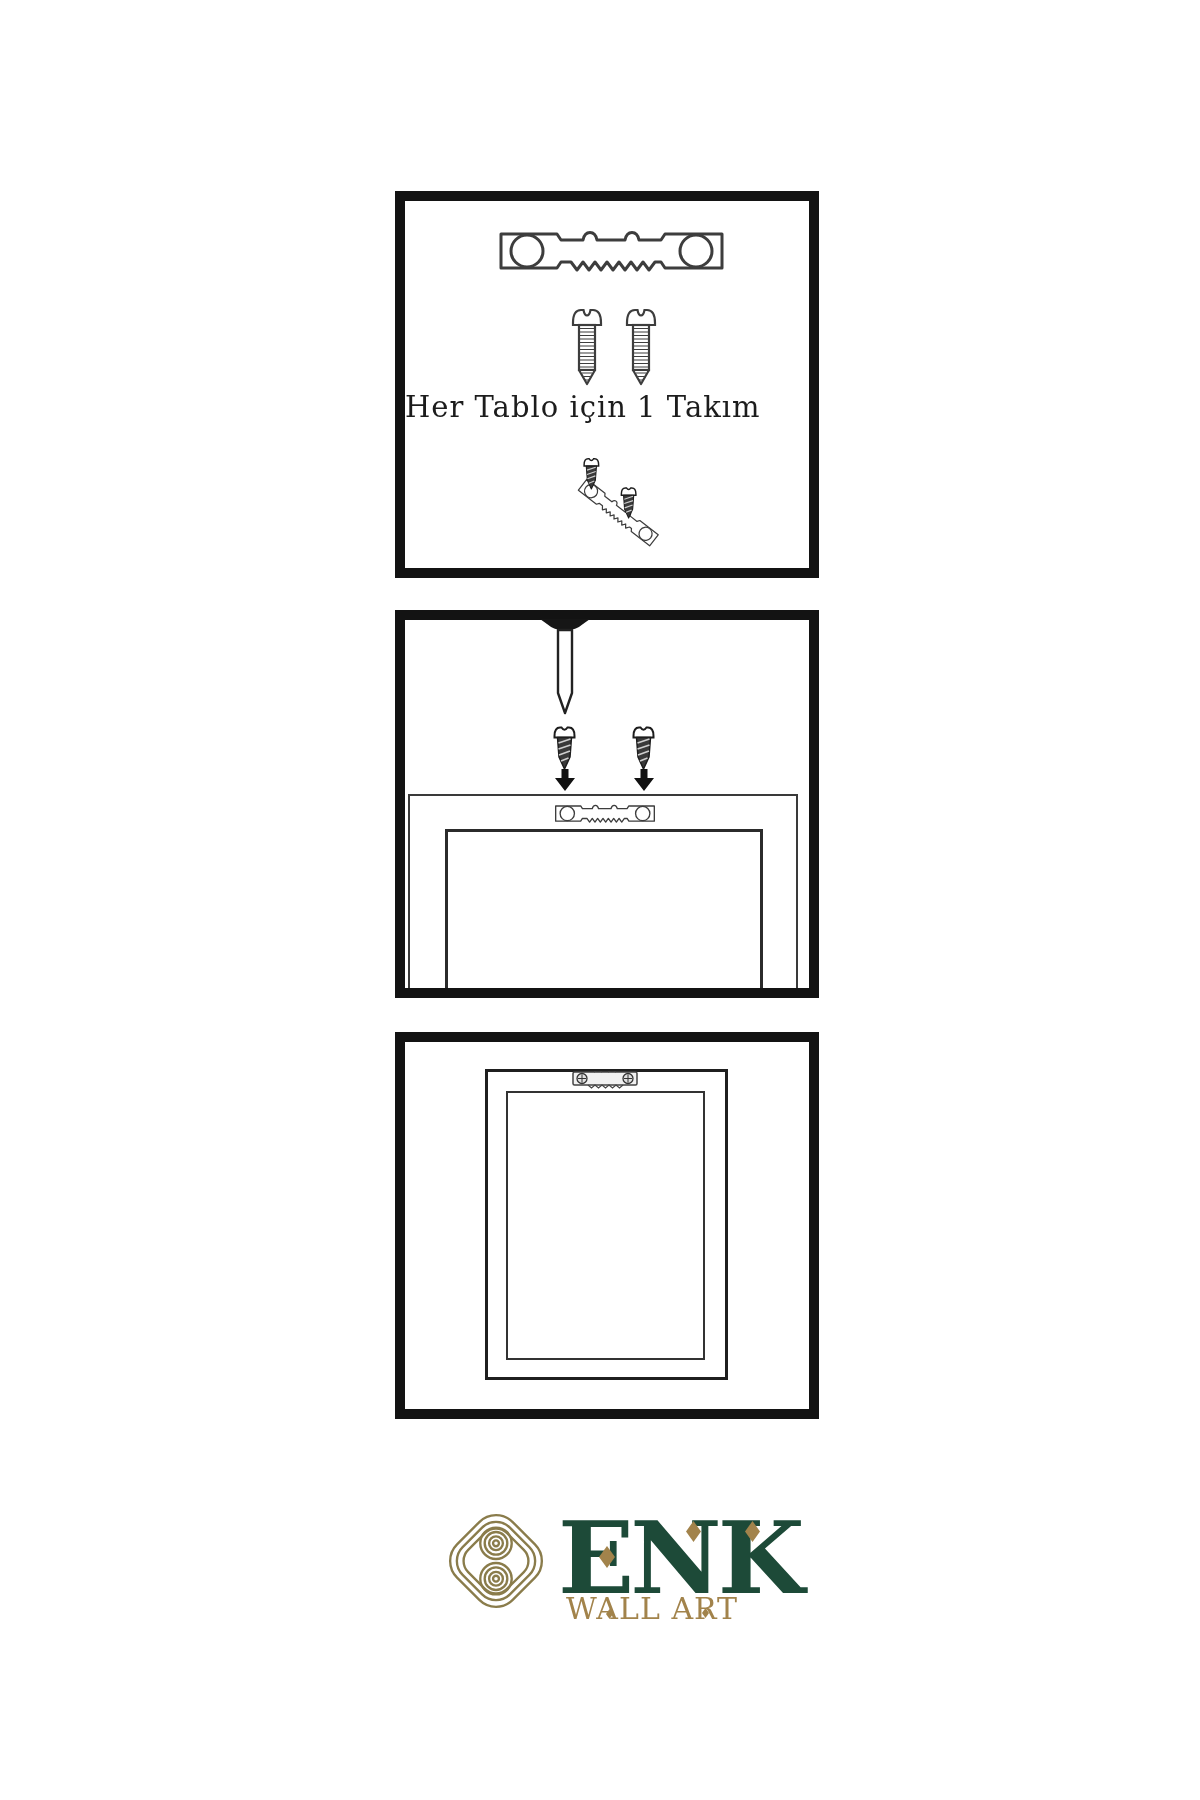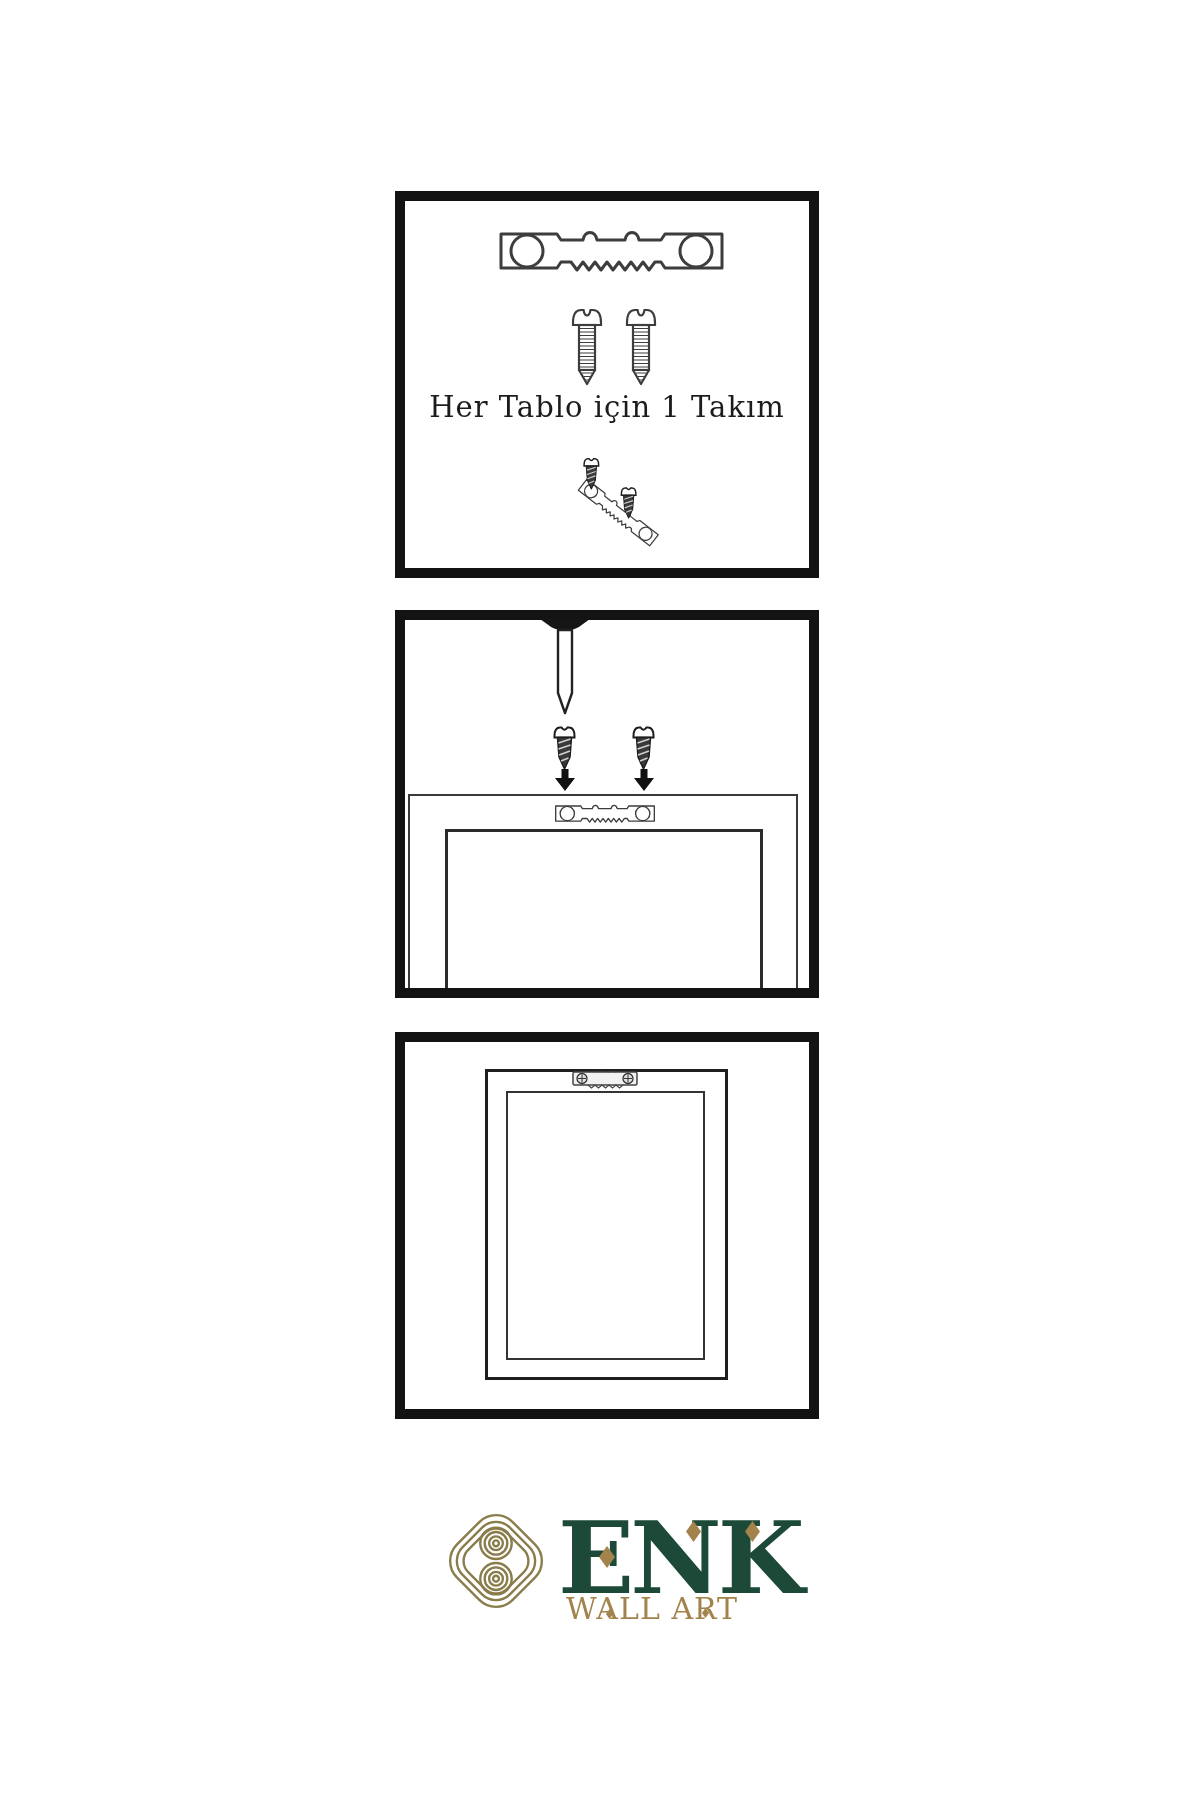--- a/index.html
+++ b/index.html
@@ -4,21 +4,21 @@
 <style>
   html,body{margin:0;padding:0;background:#ffffff;}
   .page{position:relative;width:1200px;height:1800px;background:#ffffff;overflow:hidden;
         font-family:"DejaVu Serif", serif;}
   .abs{position:absolute;}
   
   .panel{position:absolute;left:395px;width:424px;border:10px solid #131313;background:#fff;box-sizing:border-box;}
   #panel1{top:191px;height:387px;}
   #panel2{top:610px;height:388px;}
   #panel3{top:1032px;height:387px;}
-  .caption{position:absolute;left:0;top:192px;width:100%;text-align:center;
+  .caption{position:absolute;left:0;top:192px;width:100%;
            font-size:29px;letter-spacing:1px;color:#1c1c1c;font-weight:normal;line-height:1;}
   
   .frame-back{position:absolute;left:3px;top:174px;width:390px;height:194px;
               border:2px solid #3a3a3a;border-bottom:none;background:#fff;box-sizing:border-box;}
   .frame-back-inner{position:absolute;left:35px;right:33px;top:33px;bottom:0;
                     border:3px solid #2b2b2b;border-bottom:none;background:#fff;}
   
   .hang-frame{position:absolute;left:80px;top:27px;width:243px;height:311px;
               border:3px solid #1f1f1f;background:#fff;box-sizing:border-box;}
   .hang-frame-inner{position:absolute;left:18px;top:19px;width:195px;height:265px;

